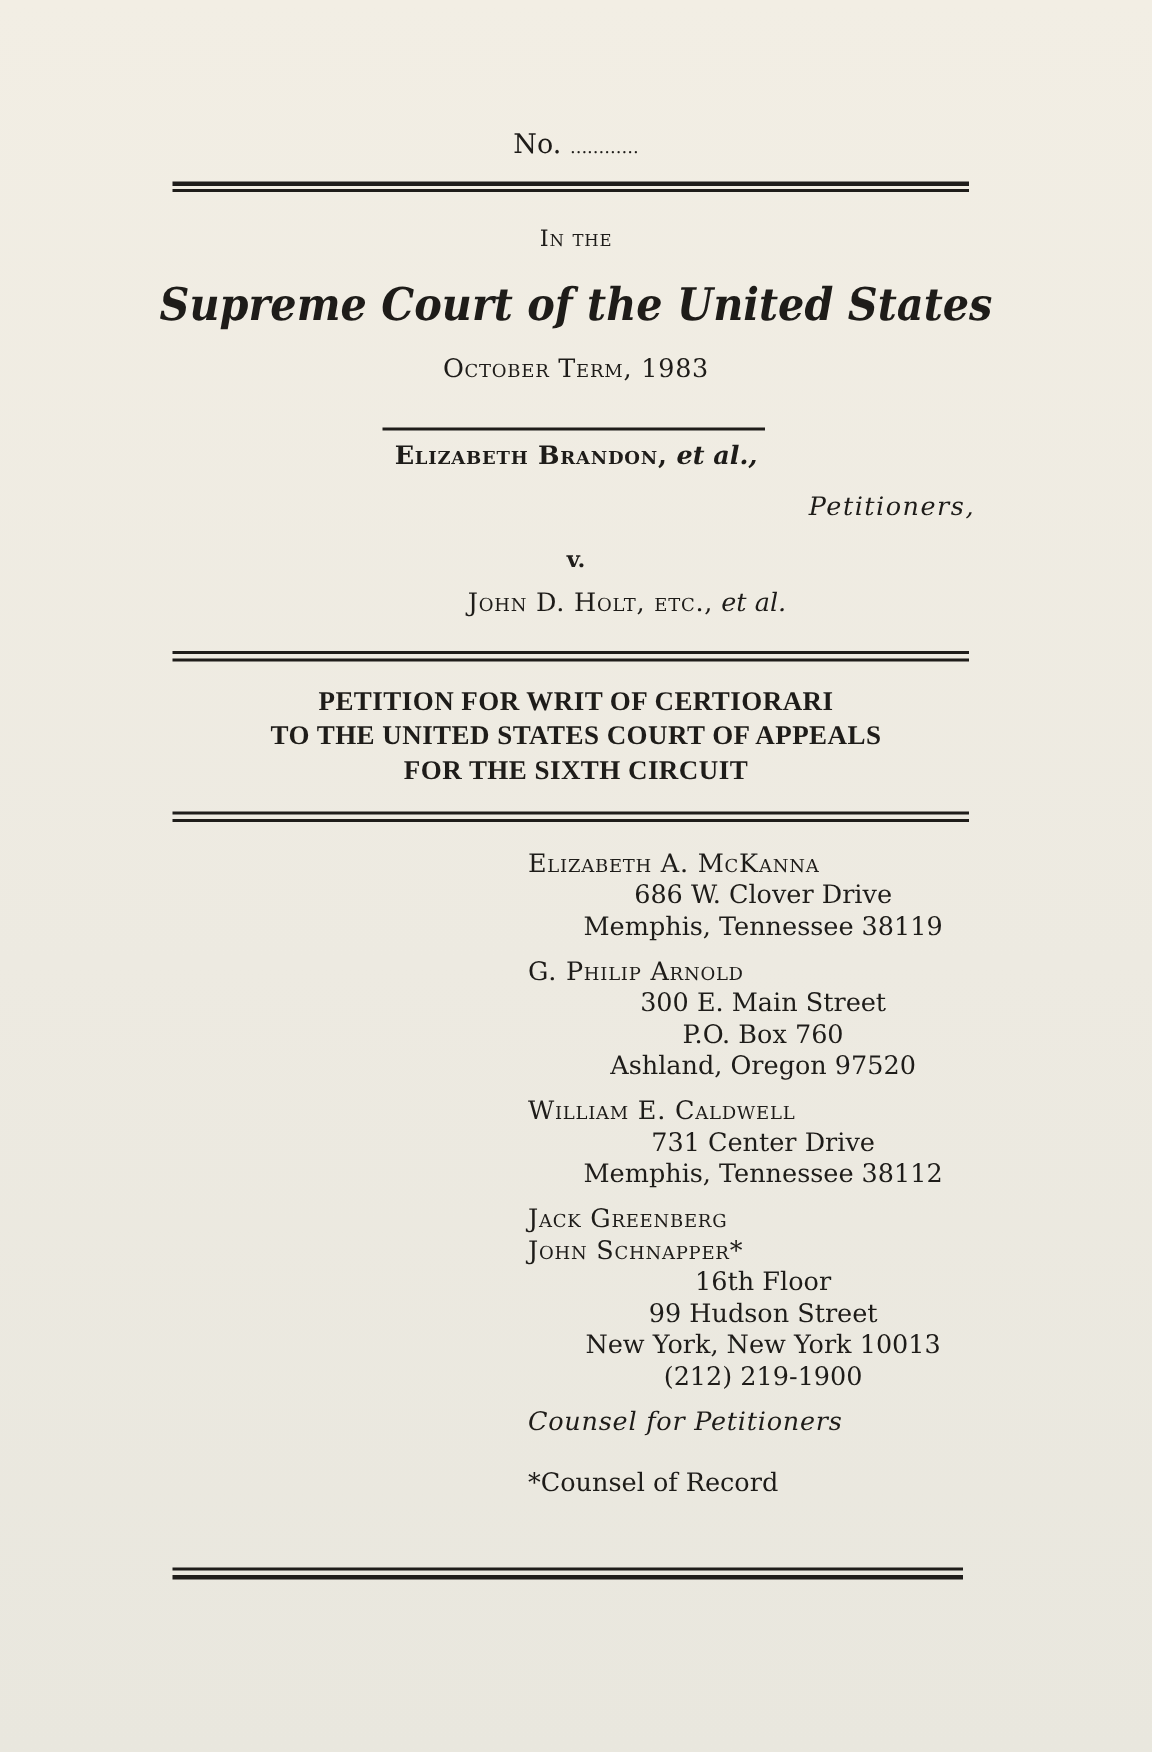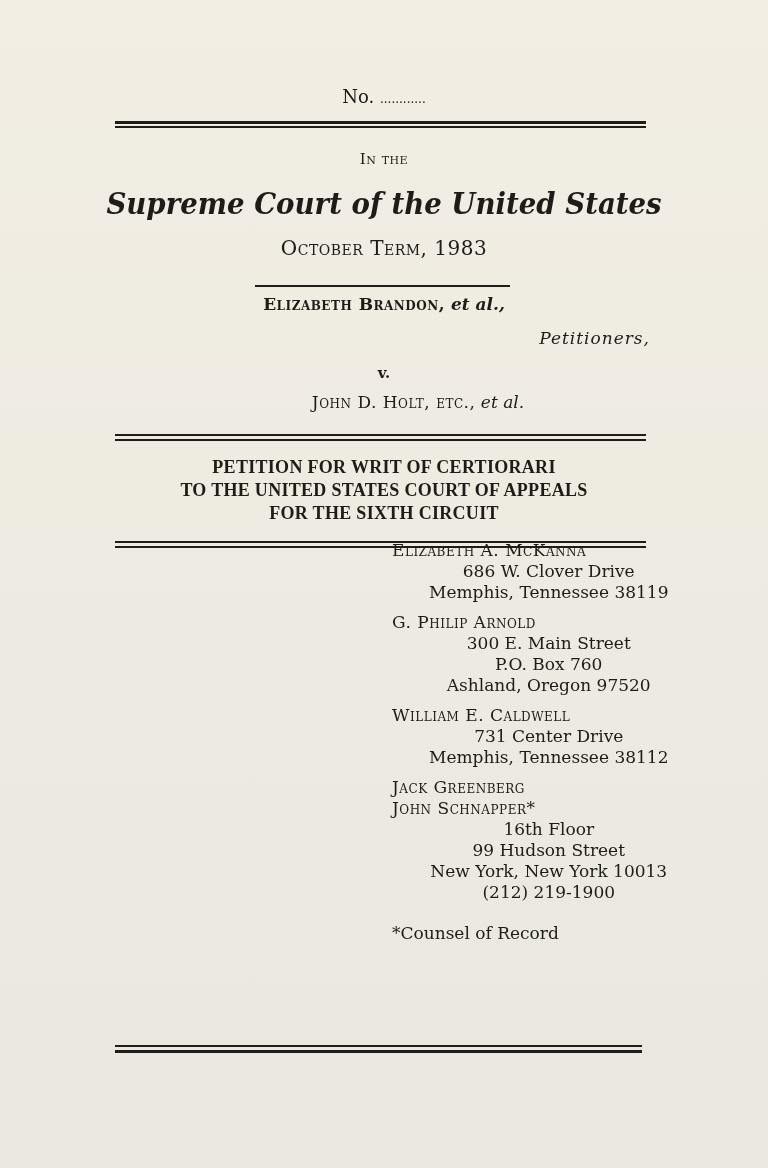--- a/index.html
+++ b/index.html
@@ -16,27 +16,27 @@
   .sc { font-variant: small-caps; letter-spacing: 0.5px; }
   .rule { position: absolute; background: #1f1d1a; }
   .no { top: 86px; font-size: 18px; }
   .no .dots { letter-spacing: 0; font-size: 12px; }
   .inthe { top: 150px; font-size: 15px; }
   .court {
     top: 186px; font-size: 30px; font-weight: bold;
     font-family: "DejaVu Serif", serif; font-style: italic;
     letter-spacing: 0px; transform: scaleX(0.92);
   }
-  .term { top: 236px; font-size: 20px; }
+  .term { top: 236px; font-size: 17px; }
   .party1 { top: 294px; font-size: 17px; font-weight: bold; }
   .petitioners { top: 328px; right: 118px; font-size: 17px; font-style: italic; letter-spacing: 1px; }
   .vs { top: 364px; font-size: 15px; font-weight: bold; }
   .party2 { top: 392px; font-size: 17px; padding-left: 34px; }
   .title { top: 456px; font-size: 18px; font-weight: bold; line-height: 23px; font-family: "Liberation Serif", serif; letter-spacing: 0.3px; text-align: center; }
-  .counsel { left: 352px; top: 540px; font-size: 17px; line-height: 21px; margin-left: 40px; }
+  .counsel { left: 352px; top: 566px; font-size: 17px; line-height: 21px; }
   .counsel .name { display: block; }
   .counsel .addr { display: block; padding-left: 37px; text-align: center; }
   .counsel .group { margin-bottom: 9px; }
   .counsel .role { font-style: italic; letter-spacing: 0.5px; margin-top: 2px; display: block; }
   .counsel .note { display: block; margin-top: 20px; }
 </style>
 </head>
 <body>
 
 <div class="abs center no">
@@ -94,17 +94,18 @@
     <span class="addr">Memphis, Tennessee 38112</span>
   </div>
   <div class="group">
     <span class="name sc">Jack Greenberg</span>
     <span class="name sc">John Schnapper*</span>
     <span class="addr">16th Floor</span>
     <span class="addr">99 Hudson Street</span>
     <span class="addr">New York, New York 10013</span>
     <span class="addr">(212) 219-1900</span>
   </div>
+  <span class="role">Counsel for Petitioners</span>
   <span class="note">*Counsel of Record</span>
 </div>
 
 <div class="rule" style="left:115px; width:527px; top:1045px; height:1.5px;"></div>
 <div class="rule" style="left:115px; width:527px; top:1050px; height:3px;"></div>
 
 </body></html>

